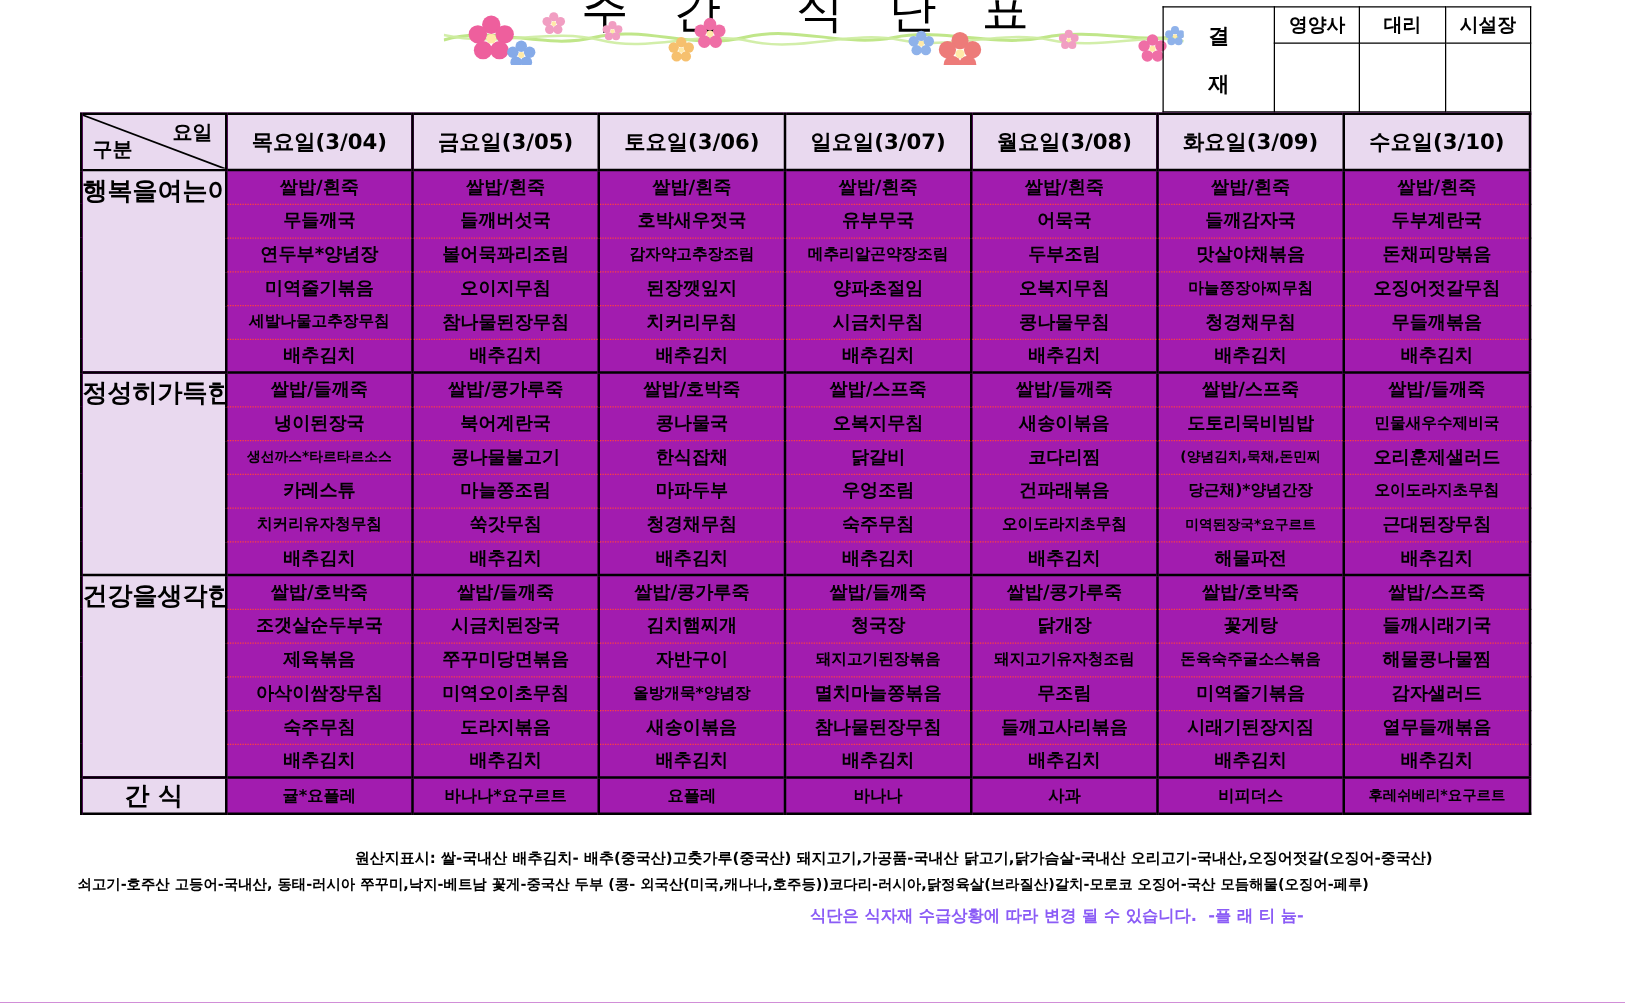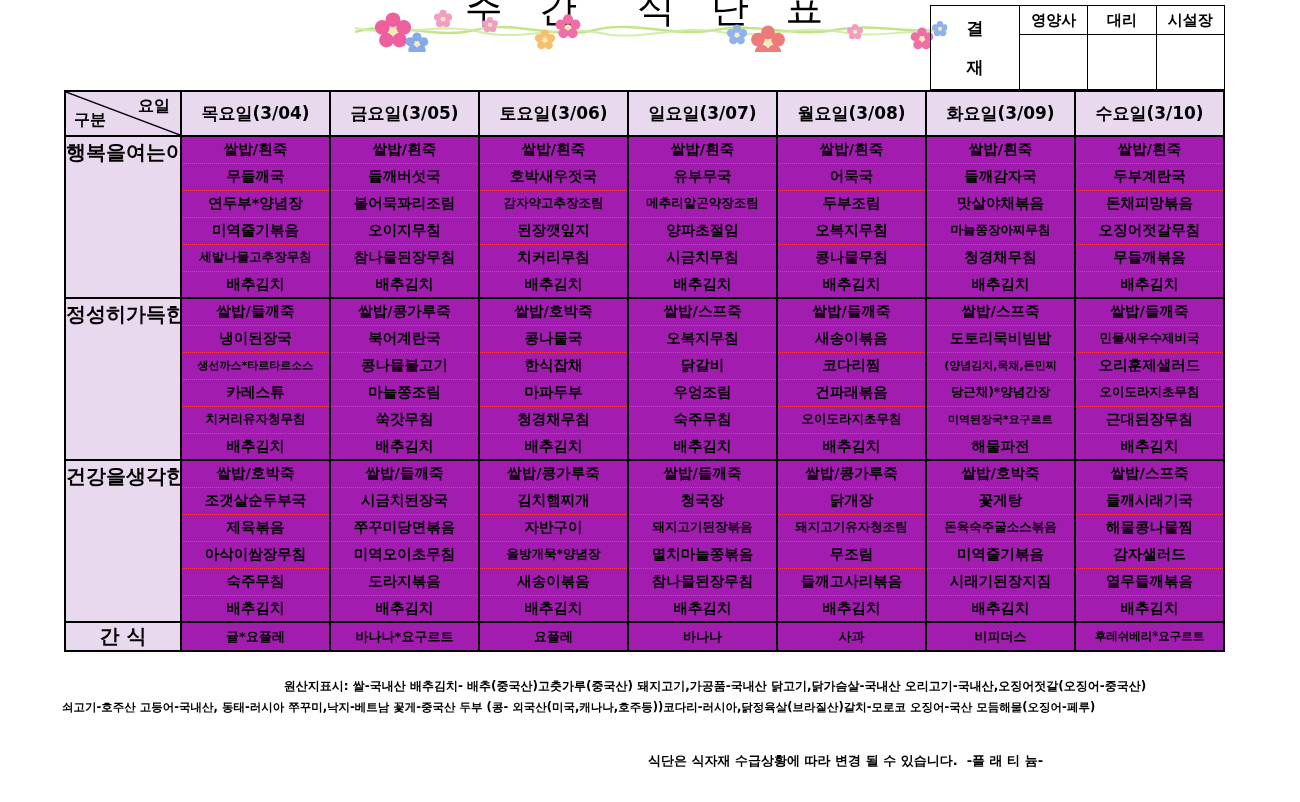--- a/index.html
+++ b/index.html
@@ -46,22 +46,22 @@
   .snack-row th{font-size:20px;font-weight:bold;border-top:2.5px solid #000;}
   .snack-row td{border-top:2.5px solid #000;font-weight:bold;font-size:13px;}
   .snack-row td.f-long{font-size:11.5px;text-align:center;}
 
   
   .origin1{position:absolute;left:0;top:678px;width:1300px;text-align:center;
            padding-left:130px;box-sizing:border-box;font-size:12px;font-weight:bold;
            color:#000;white-space:nowrap;}
   .origin2{position:absolute;left:62px;top:700px;width:1238px;font-size:11.5px;
            font-weight:bold;color:#000;white-space:nowrap;}
-  .note{position:absolute;left:648px;top:752px;font-size:13px;font-weight:bold;
-        color:#000000;white-space:pre;}
+  .note{position:absolute;left:648px;top:724px;font-size:13px;font-weight:bold;
+        color:#8b5cf6;white-space:pre;}
 </style>
 </head>
 <body>
 
 <div class="page">
 
   <div class="title">주 간  식 단 표</div>
 
   <svg class="garland" width="592" height="48" viewBox="0 0 592 48">
     <defs>

